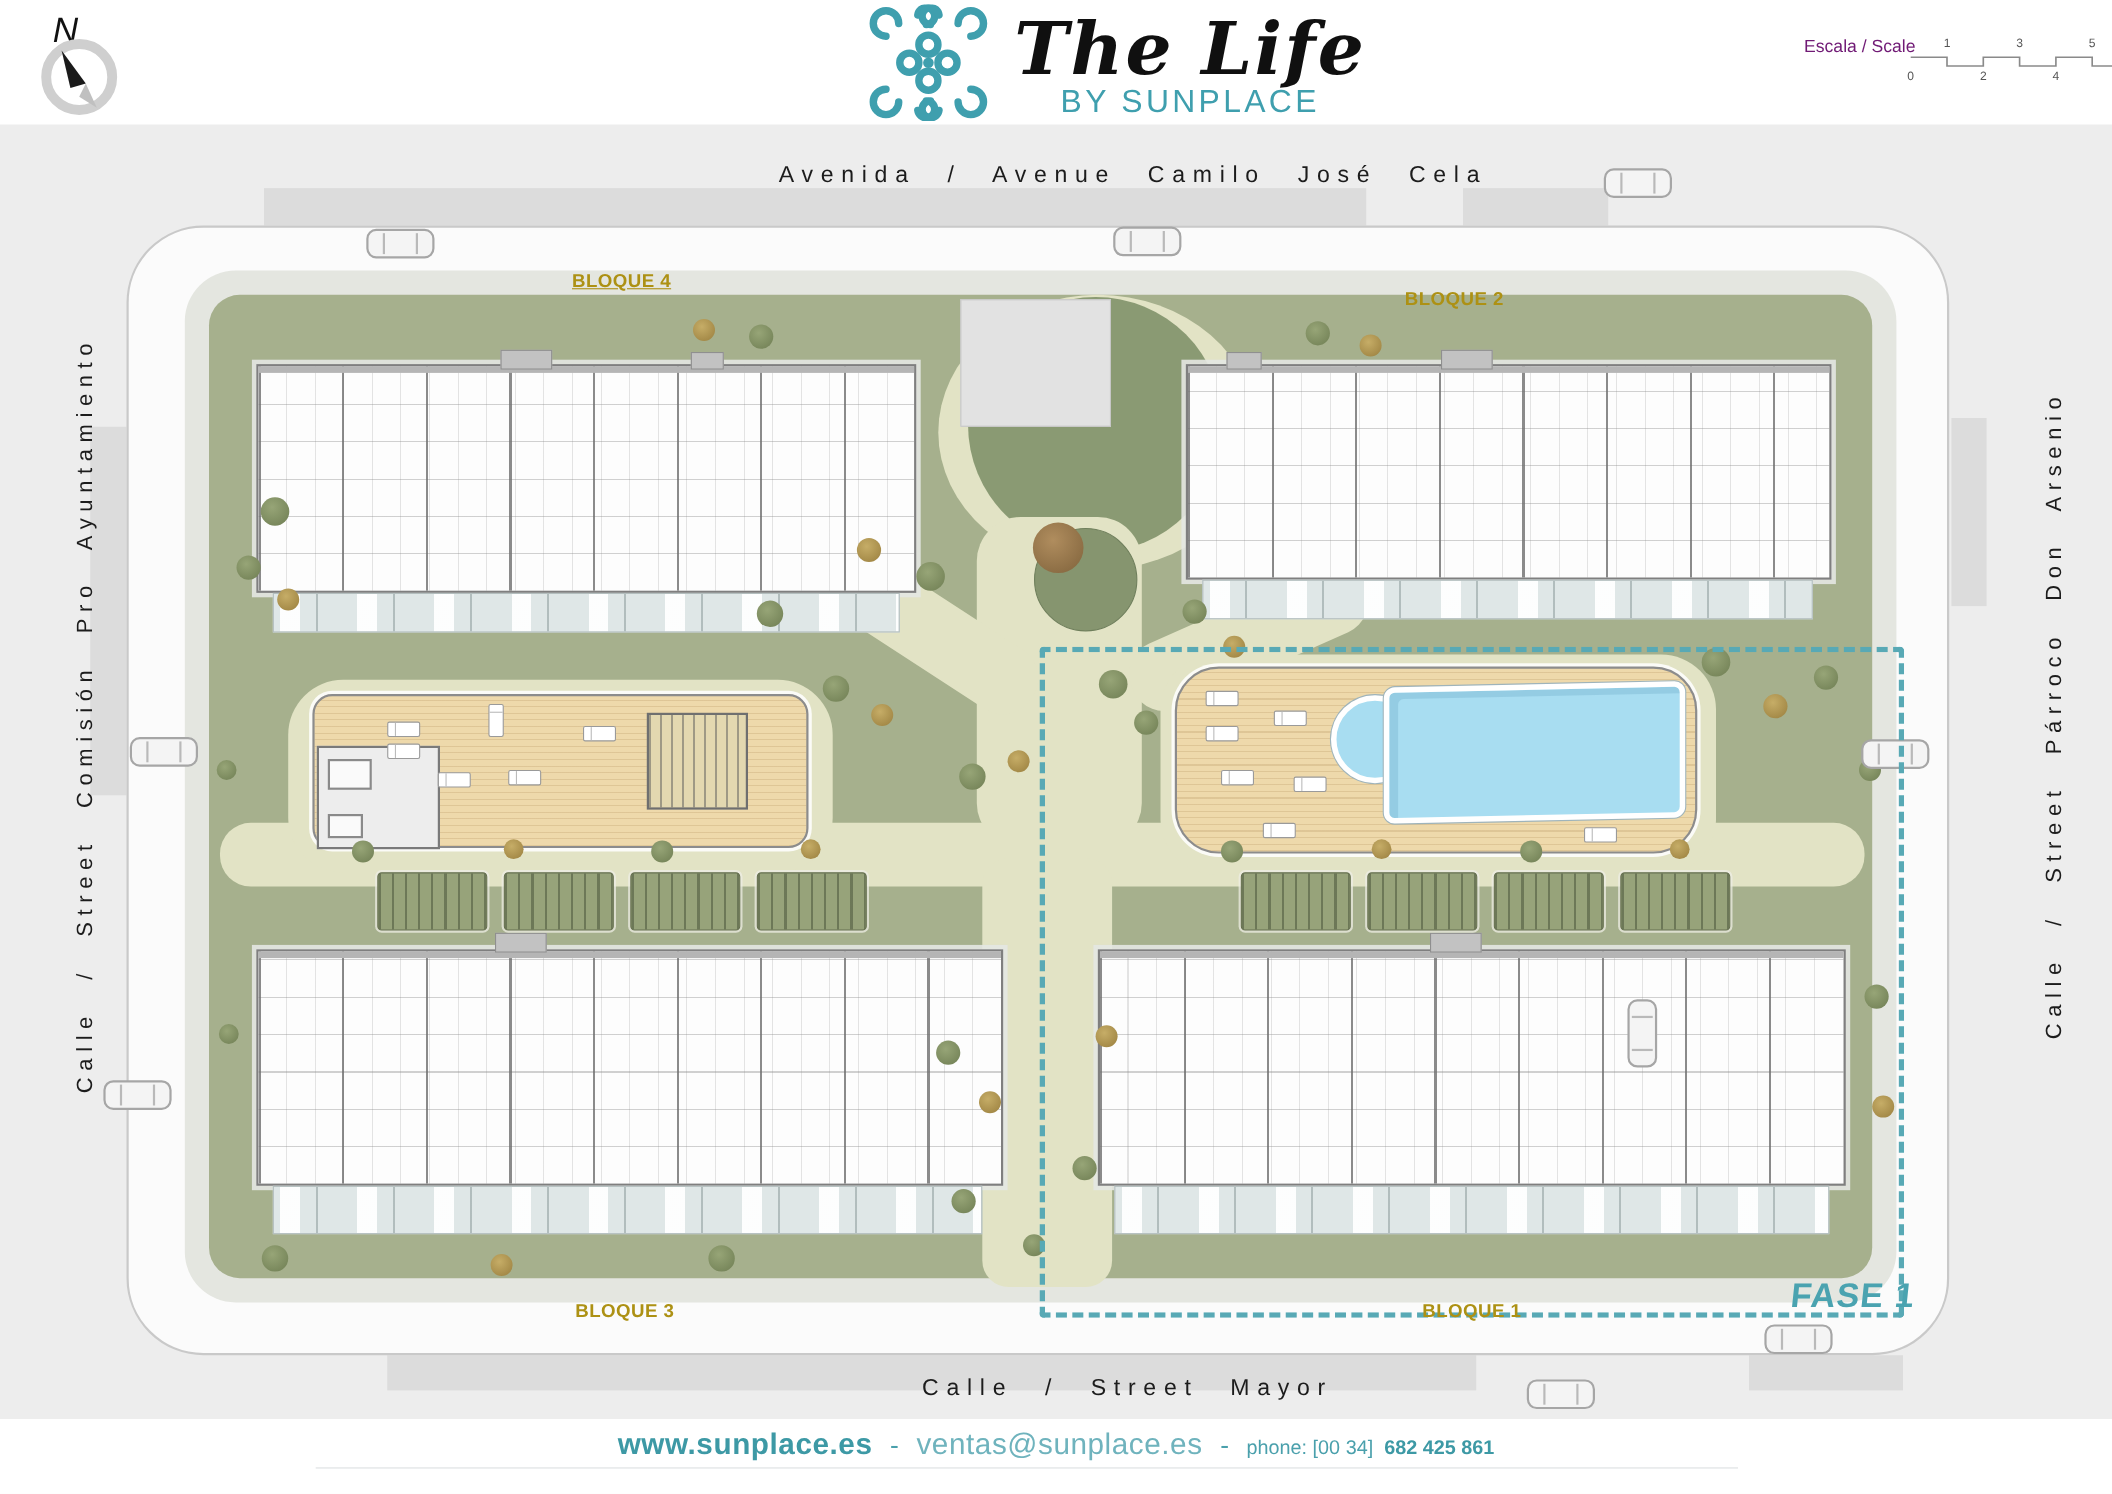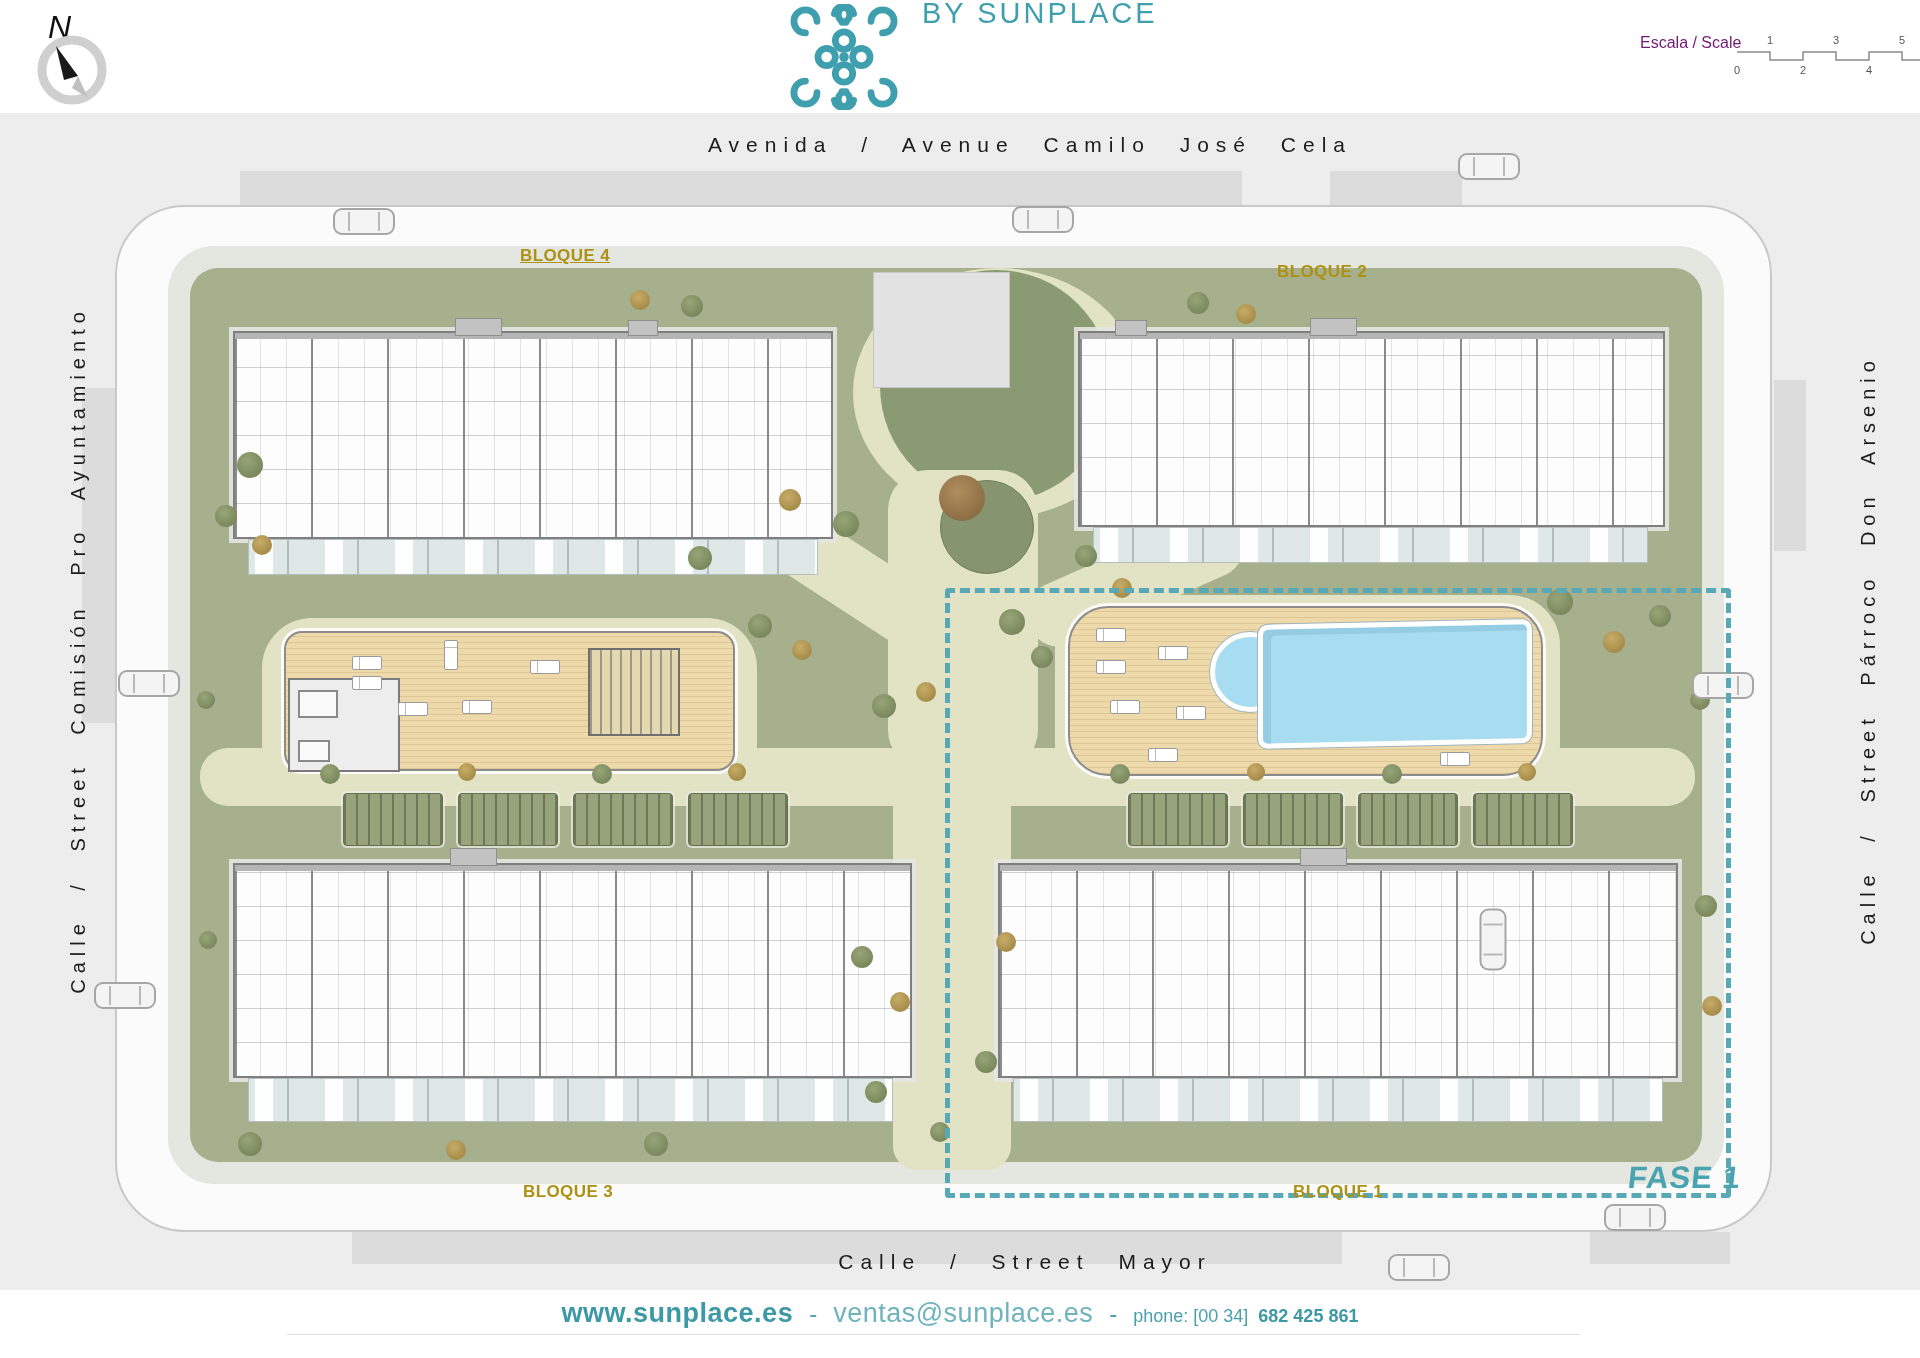--- a/index.html
+++ b/index.html
@@ -21,21 +21,21 @@
   .scale-graphic{position:absolute;left:96px;top:0;width:200px;height:44px;}
   .scale-svg{position:absolute;left:0;top:16px;}
   .scale-ticks-top,.scale-ticks-bottom{position:absolute;left:0;width:200px;height:12px;font-size:11px;color:#555;}
   .scale-ticks-top{top:0;}
   .scale-ticks-bottom{top:30px;}
   .scale-ticks-top span,.scale-ticks-bottom span{position:absolute;transform:translateX(-50%);}
 
   
   .plan-bg{position:absolute;left:0;top:113px;width:1920px;height:1177px;background:#ededed;}
   .street-label{position:absolute;font-size:21px;color:#1c1c1c;letter-spacing:7px;word-spacing:16px;white-space:nowrap;}
-  .street-top{left:1030px;top:133px;transform:translateX(-50%);text-align:center;}
+  .street-top{left:1030px;top:147px;transform:translateX(-50%);text-align:center;}
   .street-bottom{left:1025px;top:1250px;transform:translateX(-50%);}
   .street-left{left:78px;top:650px;transform:translate(-50%,-50%) rotate(-90deg);font-size:20px;letter-spacing:6px;}
   .street-right{left:1868px;top:650px;transform:translate(-50%,-50%) rotate(-90deg);font-size:20px;letter-spacing:6px;}
 
   .sidewalk{position:absolute;background:#dcdcdc;}
 
   
   .road{position:absolute;left:115px;top:205px;width:1657px;height:1027px;background:#fbfbfb;
         border:2px solid #c9c9c9;border-radius:70px;box-sizing:border-box;}
   .walk-rim{position:absolute;left:168px;top:246px;width:1556px;height:938px;background:#e4e6e0;border-radius:46px;}
@@ -138,20 +138,21 @@
           <path d="M20,80 a12,12 0 1 0 12,12"></path>
           <path d="M100,80 a12,12 0 1 1 -12,12"></path>
           <path d="M50,10 a8,8 0 1 1 8,9"></path>
           <path d="M70,10 a8,8 0 1 0 -8,9"></path>
           <path d="M50,100 a8,8 0 1 0 8,-9"></path>
           <path d="M70,100 a8,8 0 1 1 -8,-9"></path>
         </g>
         <circle cx="60" cy="55" r="5" fill="#3f9fae"></circle>
       </svg>
       <div class="logo-text">
+        <div class="logo-title">The Life</div>
         <div class="logo-sub">BY SUNPLACE</div>
       </div>
     </div>
 
     <div class="scalebar">
       <div class="scale-label">Escala / Scale</div>
       <div class="scale-graphic">
         <div class="scale-ticks-top" id="ticks-top">
             <span style="left: 34px;">1</span>
             <span style="left: 100px;">3</span>

